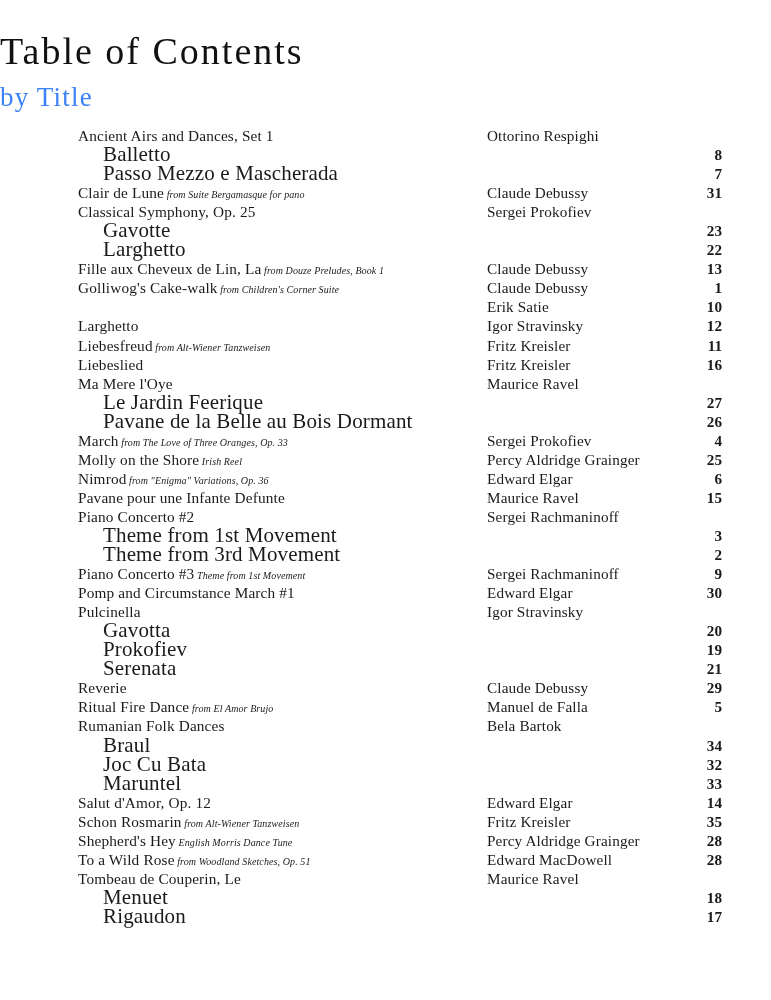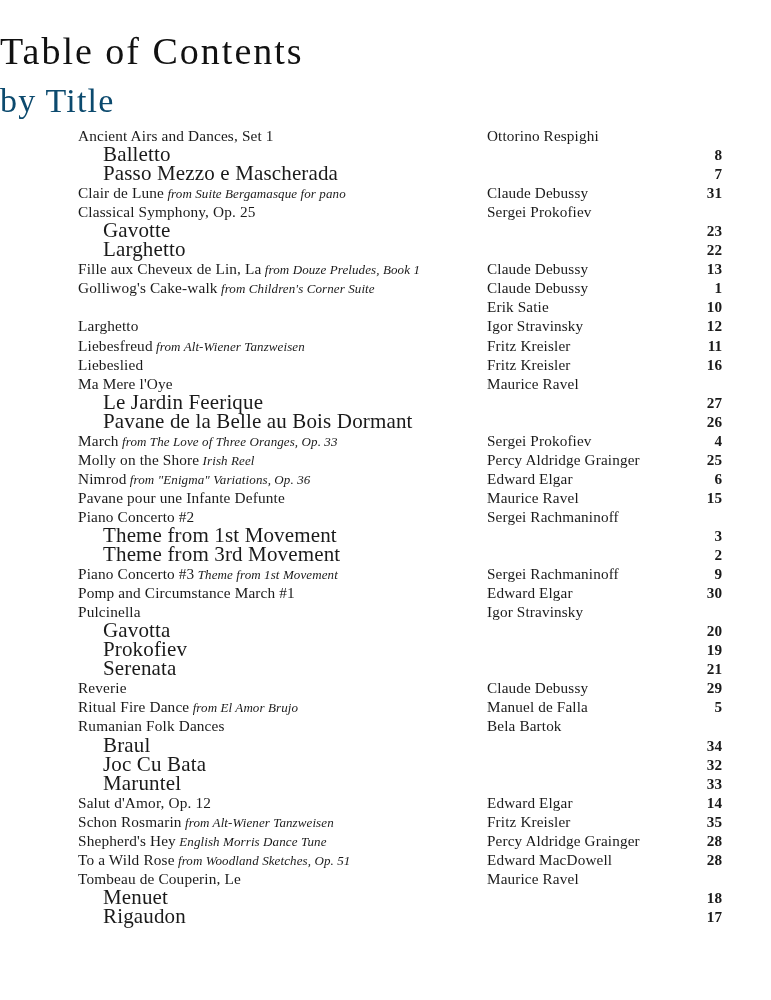--- a/index.html
+++ b/index.html
@@ -31,26 +31,26 @@
   }
   .heading .line1 {
     font-size: 38px;
     letter-spacing: 2.0px;
     line-height: 1.0;
     font-weight: 400;
     color: #111;
     white-space: pre;
   }
   .heading .line2 {
-    font-size: 34px;
+    font-size: 27px;
     letter-spacing: 1.2px;
     line-height: 1.0;
     margin-top: 14px;
     font-weight: 400;
-    color: #0c4a6e;
+    color: #3b82f6;
     white-space: pre;
   }
 
   
   .toc {
     position: absolute;
     top: 126px;
     left: 0;
     width: 769px;
   }
@@ -73,21 +73,21 @@
     left: 103px;
     font-style: italic;
     font-size: 21px;
   }
 
   .t-main {
     font-style: normal;
   }
   .t-qual {
     font-style: italic;
-    font-size: 13px;
+    font-size: 10px;
     letter-spacing: 0.1px;
   }
 
   .composer-cell {
     position: absolute;
     left: 487px;
     top: 0;
     line-height: 19.05px;
     font-size: 15.2px;
     letter-spacing: 0.15px;

